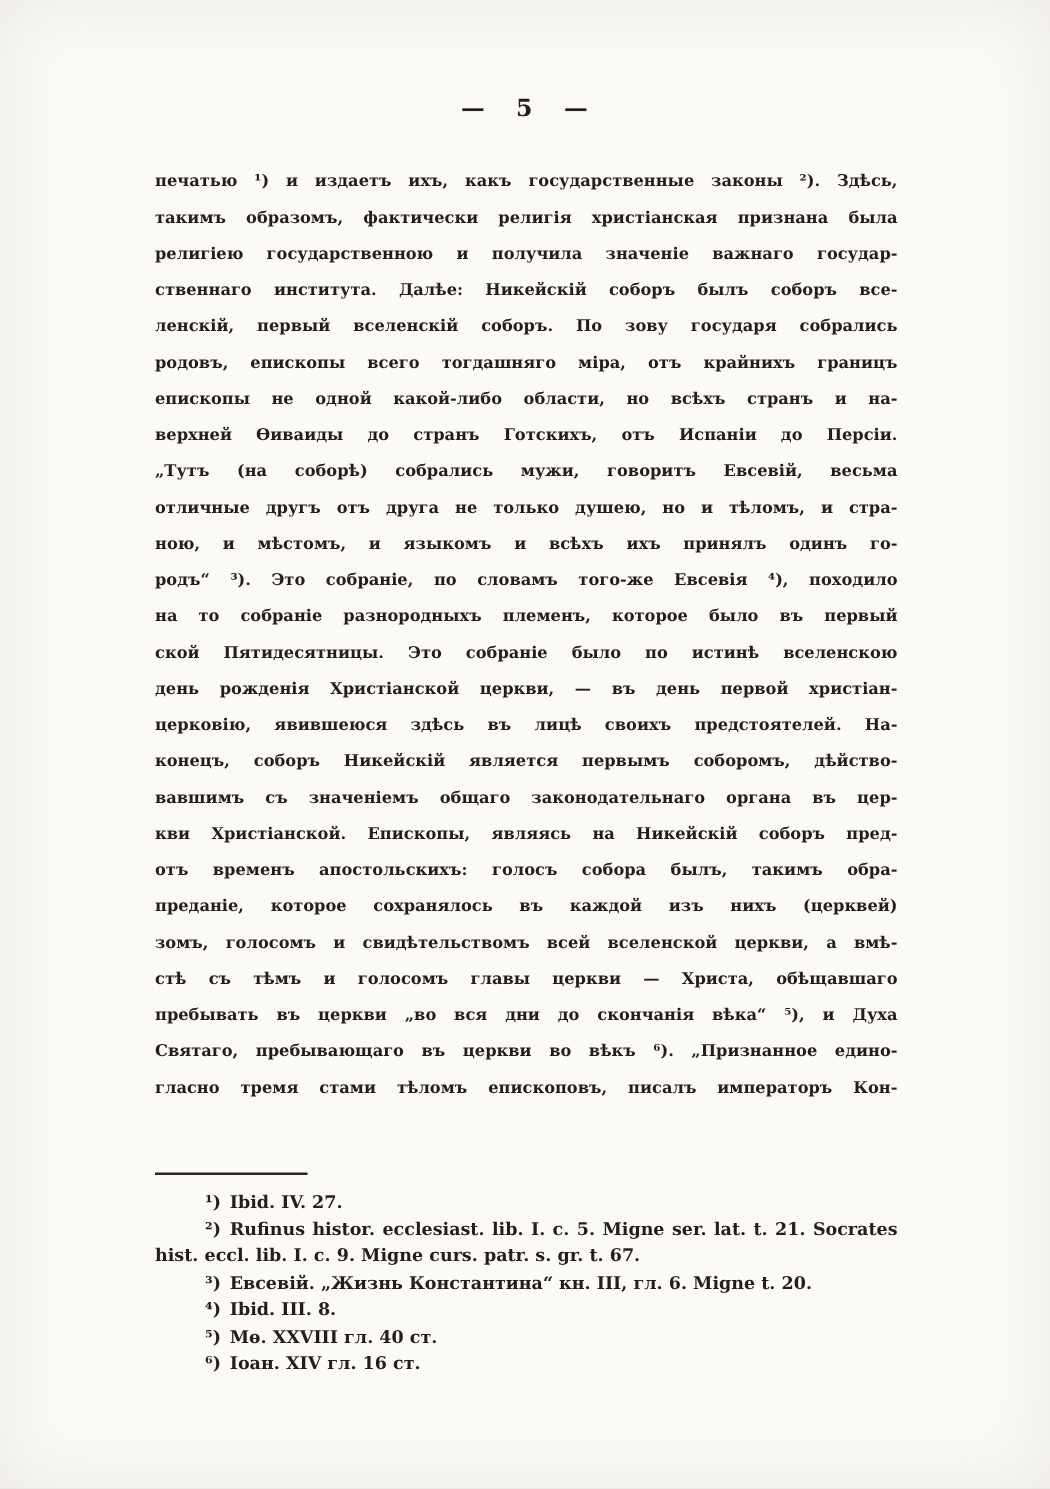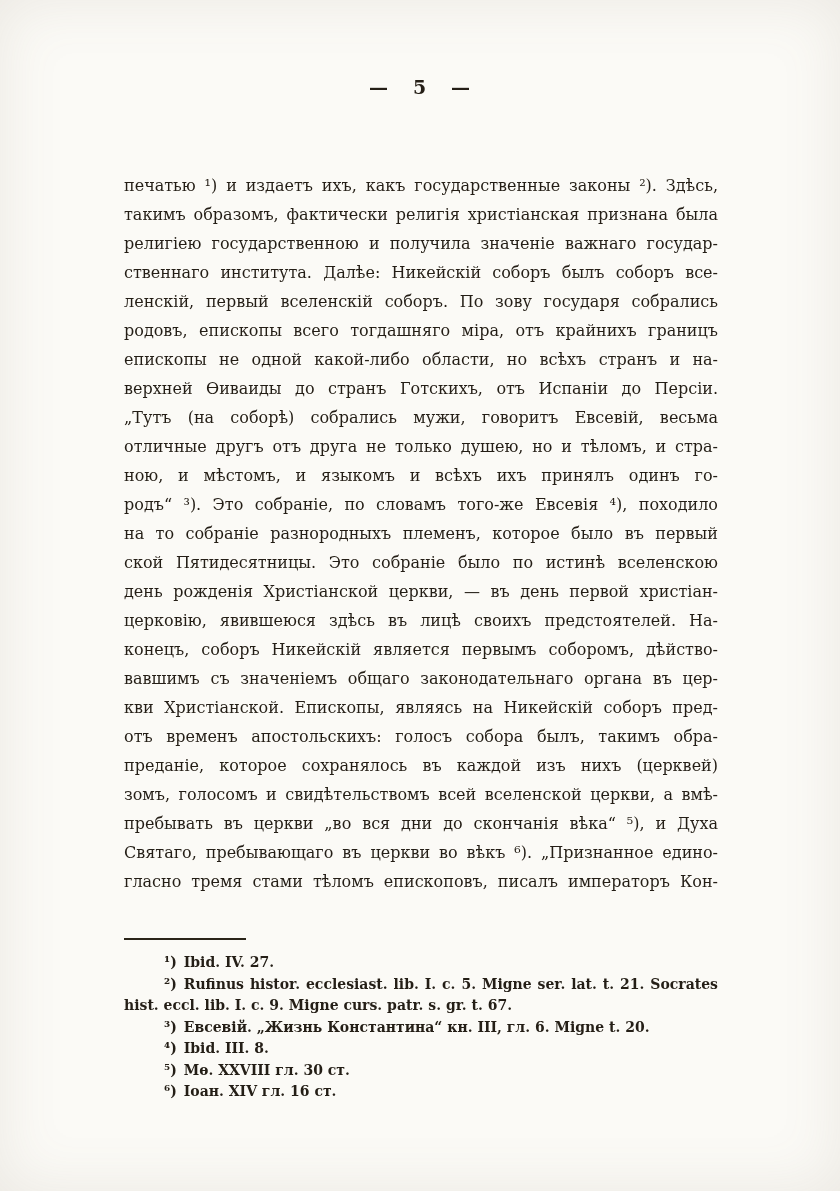--- a/index.html
+++ b/index.html
@@ -29,23 +29,22 @@
     gap: 24px;
     font-size: 19px;
     font-weight: 700;
     letter-spacing: 1px;
   }
   .body-text {
     position: absolute;
     top: 131px;
     left: 124px;
     width: 594px;
-    font-size: 16px;
-    font-weight: 400;
-    margin-top: 40px;
+    font-size: 13px;
+    font-weight: 700;
   }
   .text-line {
     line-height: 29px;
     text-align: justify;
     text-align-last: justify;
     white-space: nowrap;
   }
   .footnote-rule {
     position: absolute;
     top: 938px;
@@ -97,20 +96,21 @@
     <div class="text-line">на то собраніе разнородныхъ племенъ, которое было въ первый</div>
     <div class="text-line">ской Пятидесятницы. Это собраніе было по истинѣ вселенскою</div>
     <div class="text-line">день рожденія Христіанской церкви, — въ день первой христіан-</div>
     <div class="text-line">церковію, явившеюся здѣсь въ лицѣ своихъ предстоятелей. На-</div>
     <div class="text-line">конецъ, соборъ Никейскій является первымъ соборомъ, дѣйство-</div>
     <div class="text-line">вавшимъ съ значеніемъ общаго законодательнаго органа въ цер-</div>
     <div class="text-line">кви Христіанской. Епископы, являясь на Никейскій соборъ пред-</div>
     <div class="text-line">отъ временъ апостольскихъ: голосъ собора былъ, такимъ обра-</div>
     <div class="text-line">преданіе, которое сохранялось въ каждой изъ нихъ (церквей)</div>
     <div class="text-line">зомъ, голосомъ и свидѣтельствомъ всей вселенской церкви, а вмѣ-</div>
+    <div class="text-line">стѣ съ тѣмъ и голосомъ главы церкви — Христа, обѣщавшаго</div>
     <div class="text-line">пребывать въ церкви „во вся дни до скончанія вѣка“ ⁵), и Духа</div>
     <div class="text-line">Святаго, пребывающаго въ церкви во вѣкъ ⁶). „Признанное едино-</div>
     <div class="text-line">гласно тремя стами тѣломъ епископовъ, писалъ императоръ Кон-</div>
   </div>
 
   <div class="footnote-rule"></div>
 
   <div class="footnotes">
     <div class="footnote">
       <span class="fn-marker">¹)</span><span>Ibid. IV. 27.</span>
@@ -118,20 +118,20 @@
     <div class="footnote">
       <span class="fn-marker">²)</span><span>Rufinus histor. ecclesiast. lib. I. c. 5. Migne ser. lat. t. 21. Socrates hist. eccl. lib. I. c. 9. Migne curs. patr. s. gr. t. 67.</span>
     </div>
     <div class="footnote">
       <span class="fn-marker">³)</span><span>Евсевій. „Жизнь Константина“ кн. III, гл. 6. Migne t. 20.</span>
     </div>
     <div class="footnote">
       <span class="fn-marker">⁴)</span><span>Ibid. III. 8.</span>
     </div>
     <div class="footnote">
-      <span class="fn-marker">⁵)</span><span>Мѳ. XXVIII гл. 30 ст.</span>
+      <span class="fn-marker">⁵)</span><span>Мѳ. XXVIII гл. 40 ст.</span>
     </div>
     <div class="footnote">
       <span class="fn-marker">⁶)</span><span>Іоан. XIV гл. 16 ст.</span>
     </div>
   </div>
 
 </div>
 
 </body></html>

